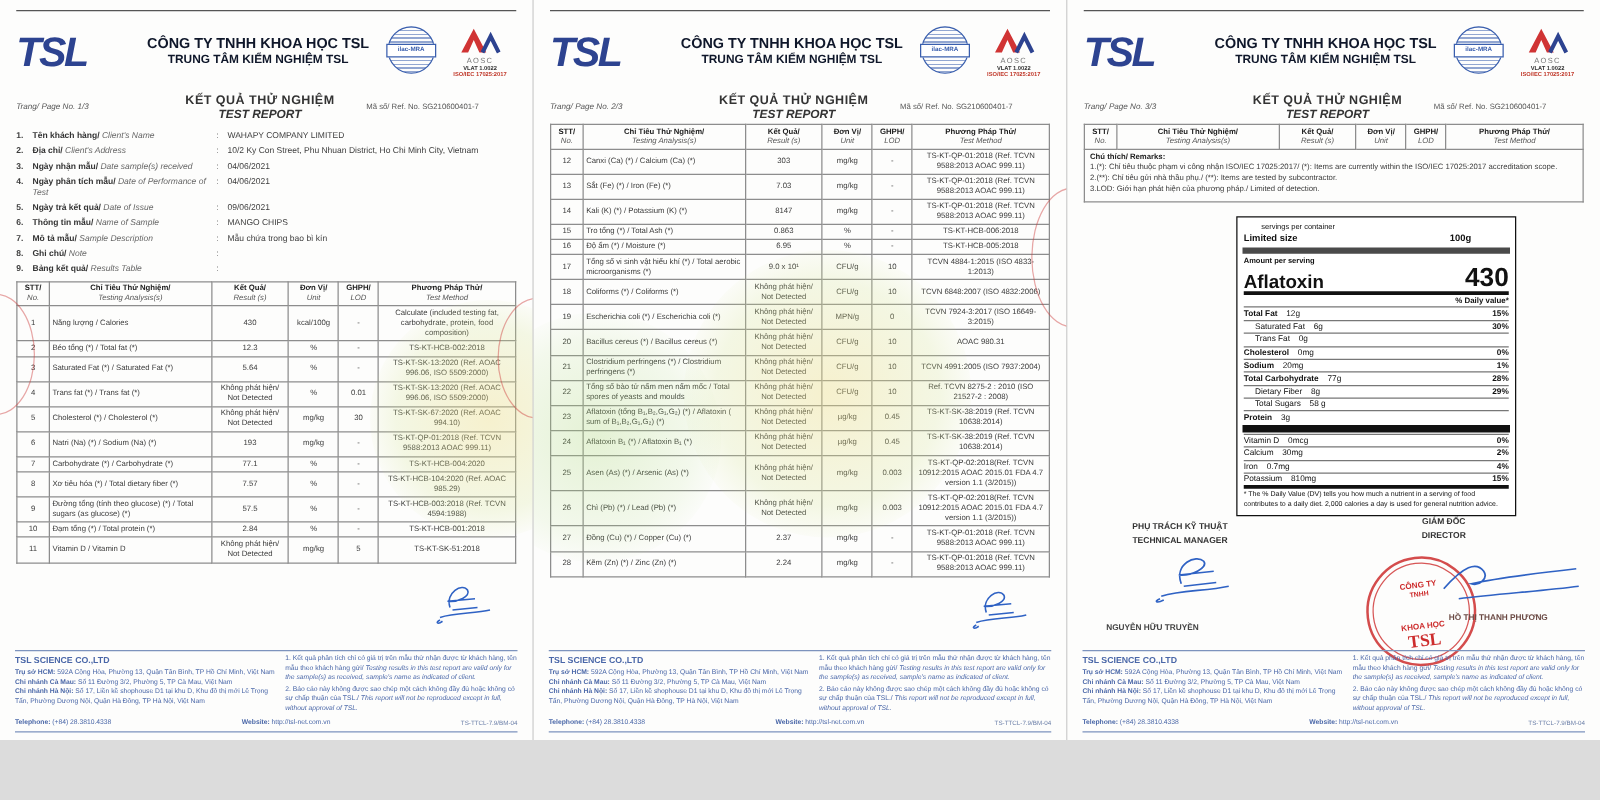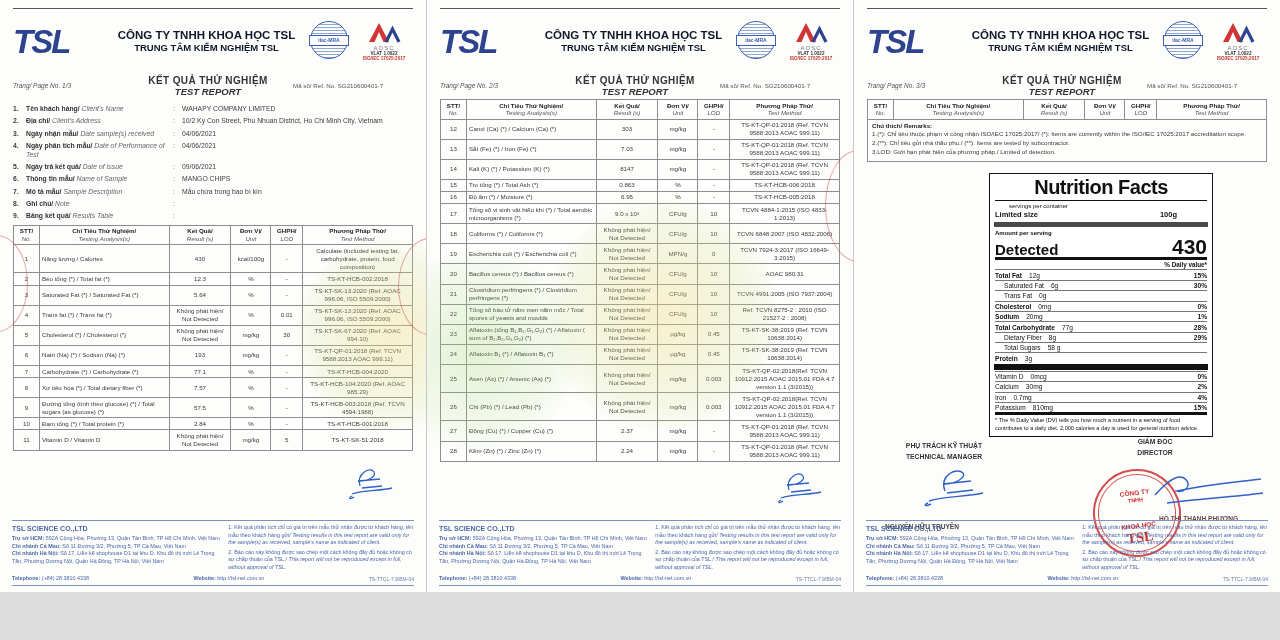--- a/index.html
+++ b/index.html
@@ -680,30 +680,29 @@
         </thead>
     </table>
     <div class="remarks">
       <div class="rtitle">Chú thích/ Remarks:</div>
       <div>1.(*): Chỉ tiêu thuộc phạm vi công nhận ISO/IEC 17025:2017/ (*): Items are currently within the ISO/IEC 17025:2017 accreditation scope.</div>
       <div>2.(**): Chỉ tiêu gửi nhà thầu phụ./ (**): Items are tested by subcontractor.</div>
       <div>3.LOD: Giới hạn phát hiện của phương pháp./ Limited of detection.</div>
     </div>
 
     <div class="nf">
-      <div class="nf-title">Nutrition Facts</div>
       <div class="nf-serv1">servings per container</div>
       <div class="nf-serv2">
         <span>Limited size</span>
         <span>100g</span>
       </div>
       <div class="nf-bar-m"></div>
       <div class="nf-amount">Amount per serving</div>
       <div class="nf-cal">
-        <span class="cl">Detected</span>
+        <span class="cl">Aflatoxin</span>
         <span class="cv">430</span>
       </div>
       <div class="nf-dv">% Daily value*</div>
       <div>
           <div class="nf-row">
             <span class="nm" style="font-weight: bold;">Total Fat</span>
             <span class="amt">12g</span>
             <span class="dv">15%</span>
           </div>
           <div class="nf-row ind">

